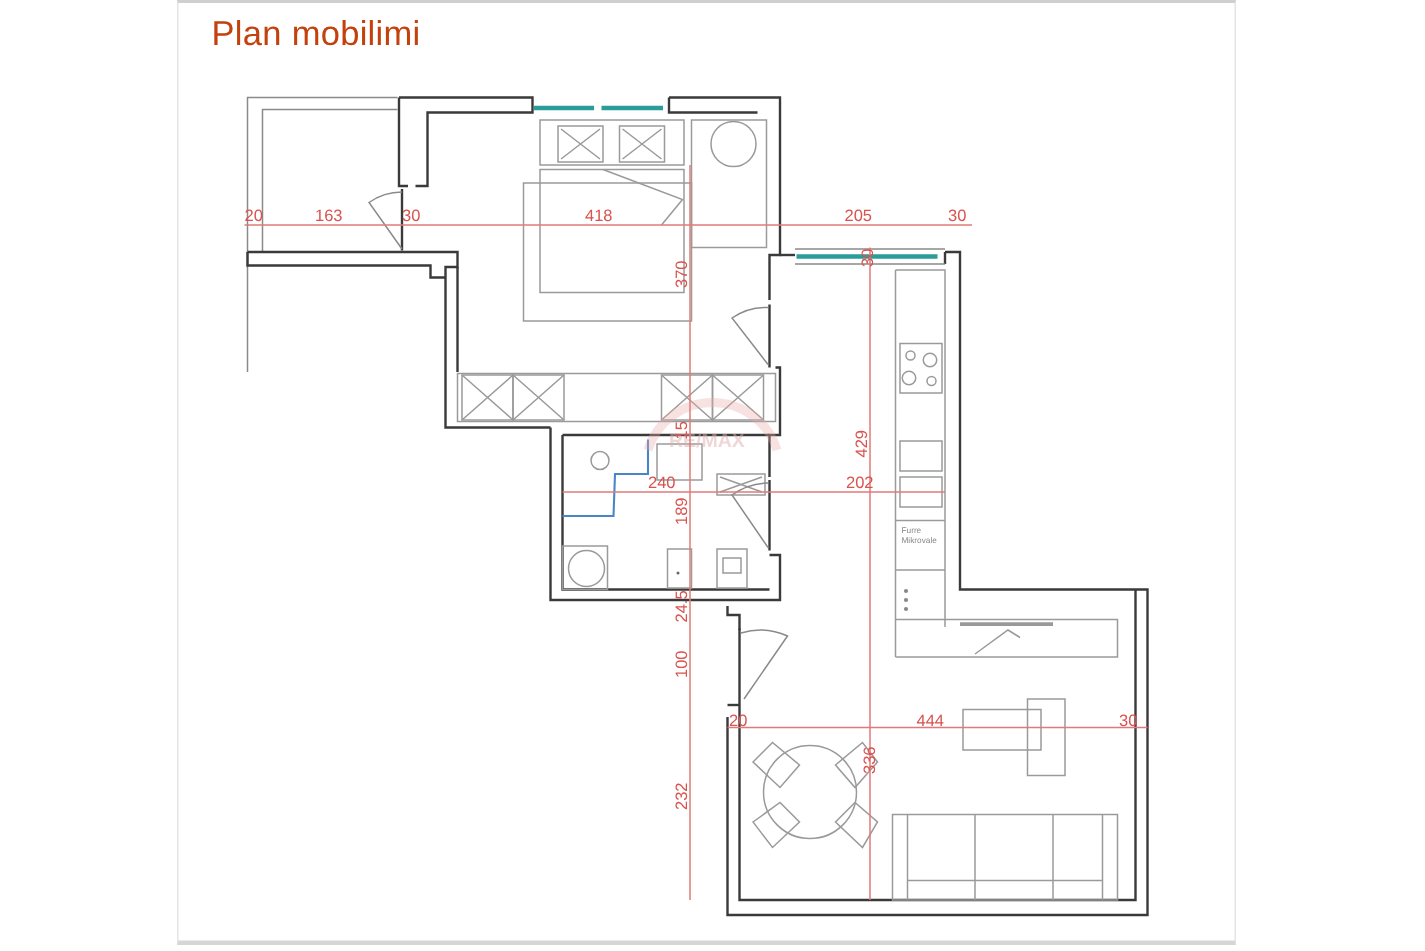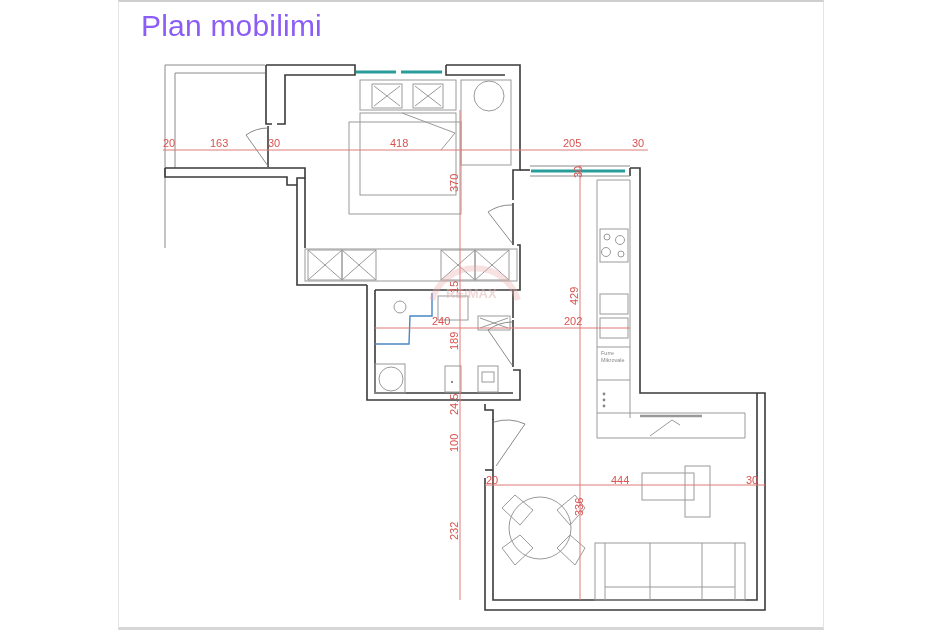--- a/index.html
+++ b/index.html
@@ -1,19 +1,19 @@
 <!DOCTYPE html>
 <html><head>
   <meta charset="utf-8">
   <style>
     html, body { margin:0; padding:0; background:#ffffff; }
     body { width:950px; height:634px; overflow:hidden; position:relative; font-family:"Liberation Sans", sans-serif; }
     .page { position:absolute; left:118px; top:0; width:706px; height:630px; background:#fff;
             border-left:1px solid #e4e4e4; border-right:1px solid #e4e4e4; border-bottom:3px solid #d6d6d6; border-top:2px solid #cfcfcf; box-sizing:border-box; }
-    .title { position:absolute; left:141px; top:9px; font-size:30px; color:#8b5cf6; font-family:"Liberation Sans", sans-serif; letter-spacing:0.2px; }
+    .title { position:absolute; left:141px; top:9px; font-size:23px; color:#c2410c; font-family:"Liberation Sans", sans-serif; letter-spacing:0.2px; }
     svg { position:absolute; left:0; top:0; }
     .wall { fill:none; stroke:#3a3a3a; stroke-width:1.6; }
     .thin { fill:none; stroke:#8a8a8a; stroke-width:1; }
     .furn { fill:none; stroke:#9a9a9a; stroke-width:1; }
     .dimline { stroke:#e07a7a; stroke-width:1; fill:none; }
     .dim { fill:#d9534f; font-size:11px; font-family:"Liberation Sans", sans-serif; }
     .win { stroke:#2a9d9a; stroke-width:3; }
     .blue { stroke:#4a86c5; stroke-width:1.4; fill:none; }
     .label-small { fill:#888; font-size:5.5px; font-family:"Liberation Sans", sans-serif; }
     .wm { fill:none; stroke:#e8a8a8; stroke-width:6; opacity:0.35; }

